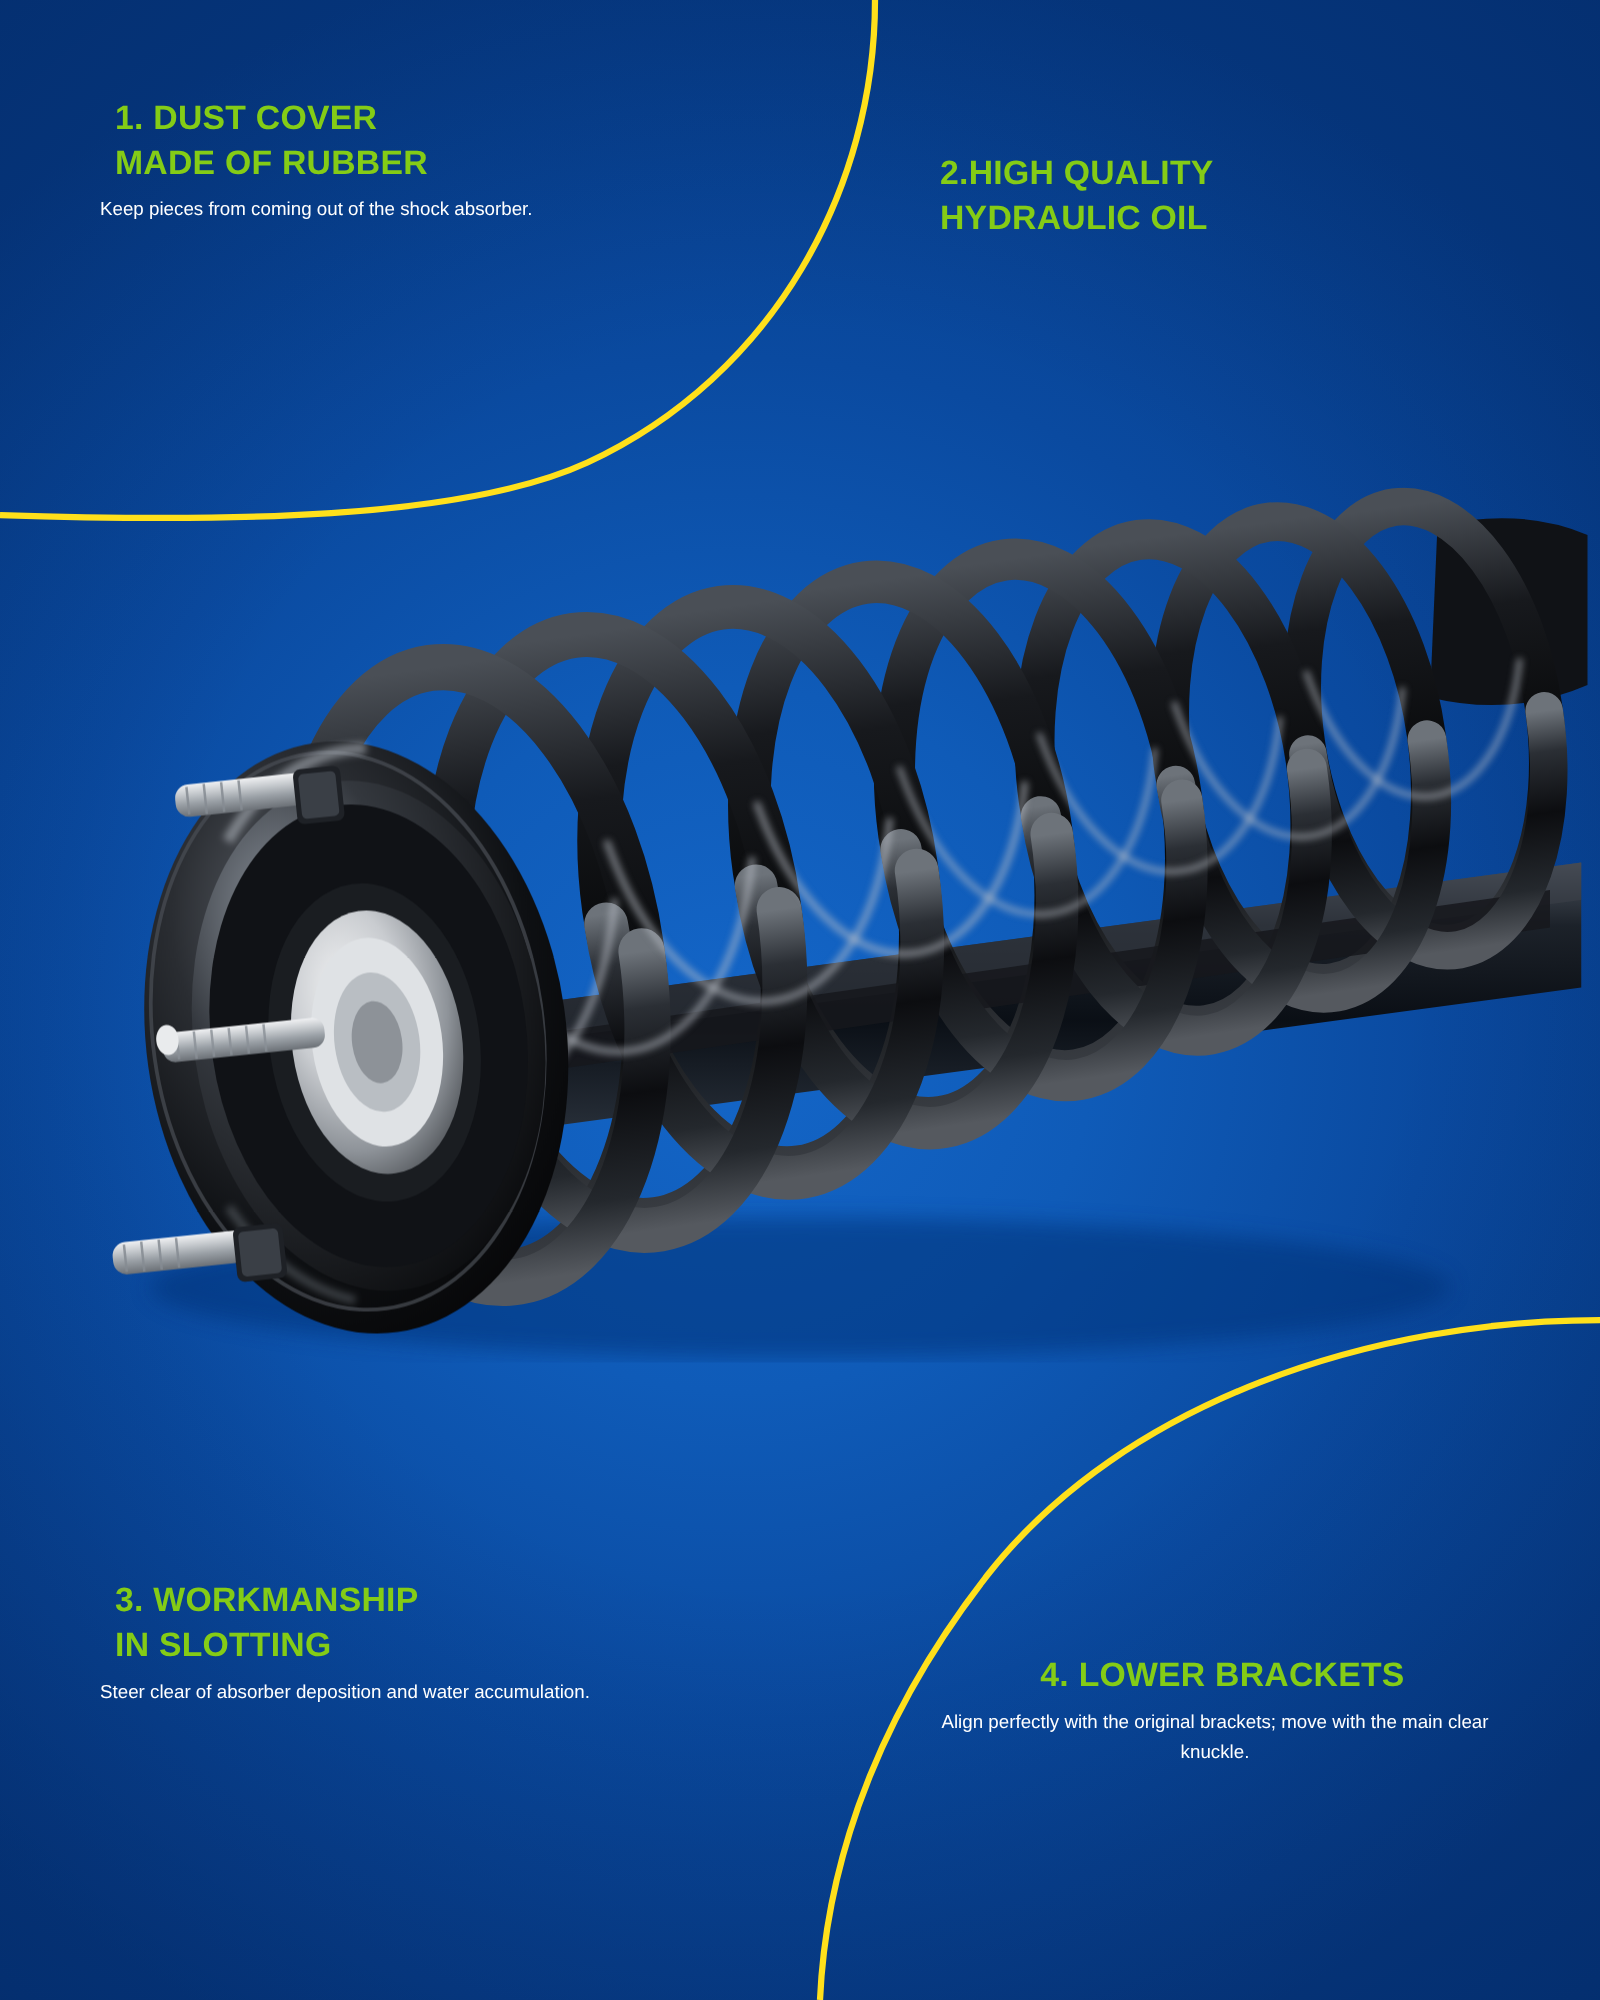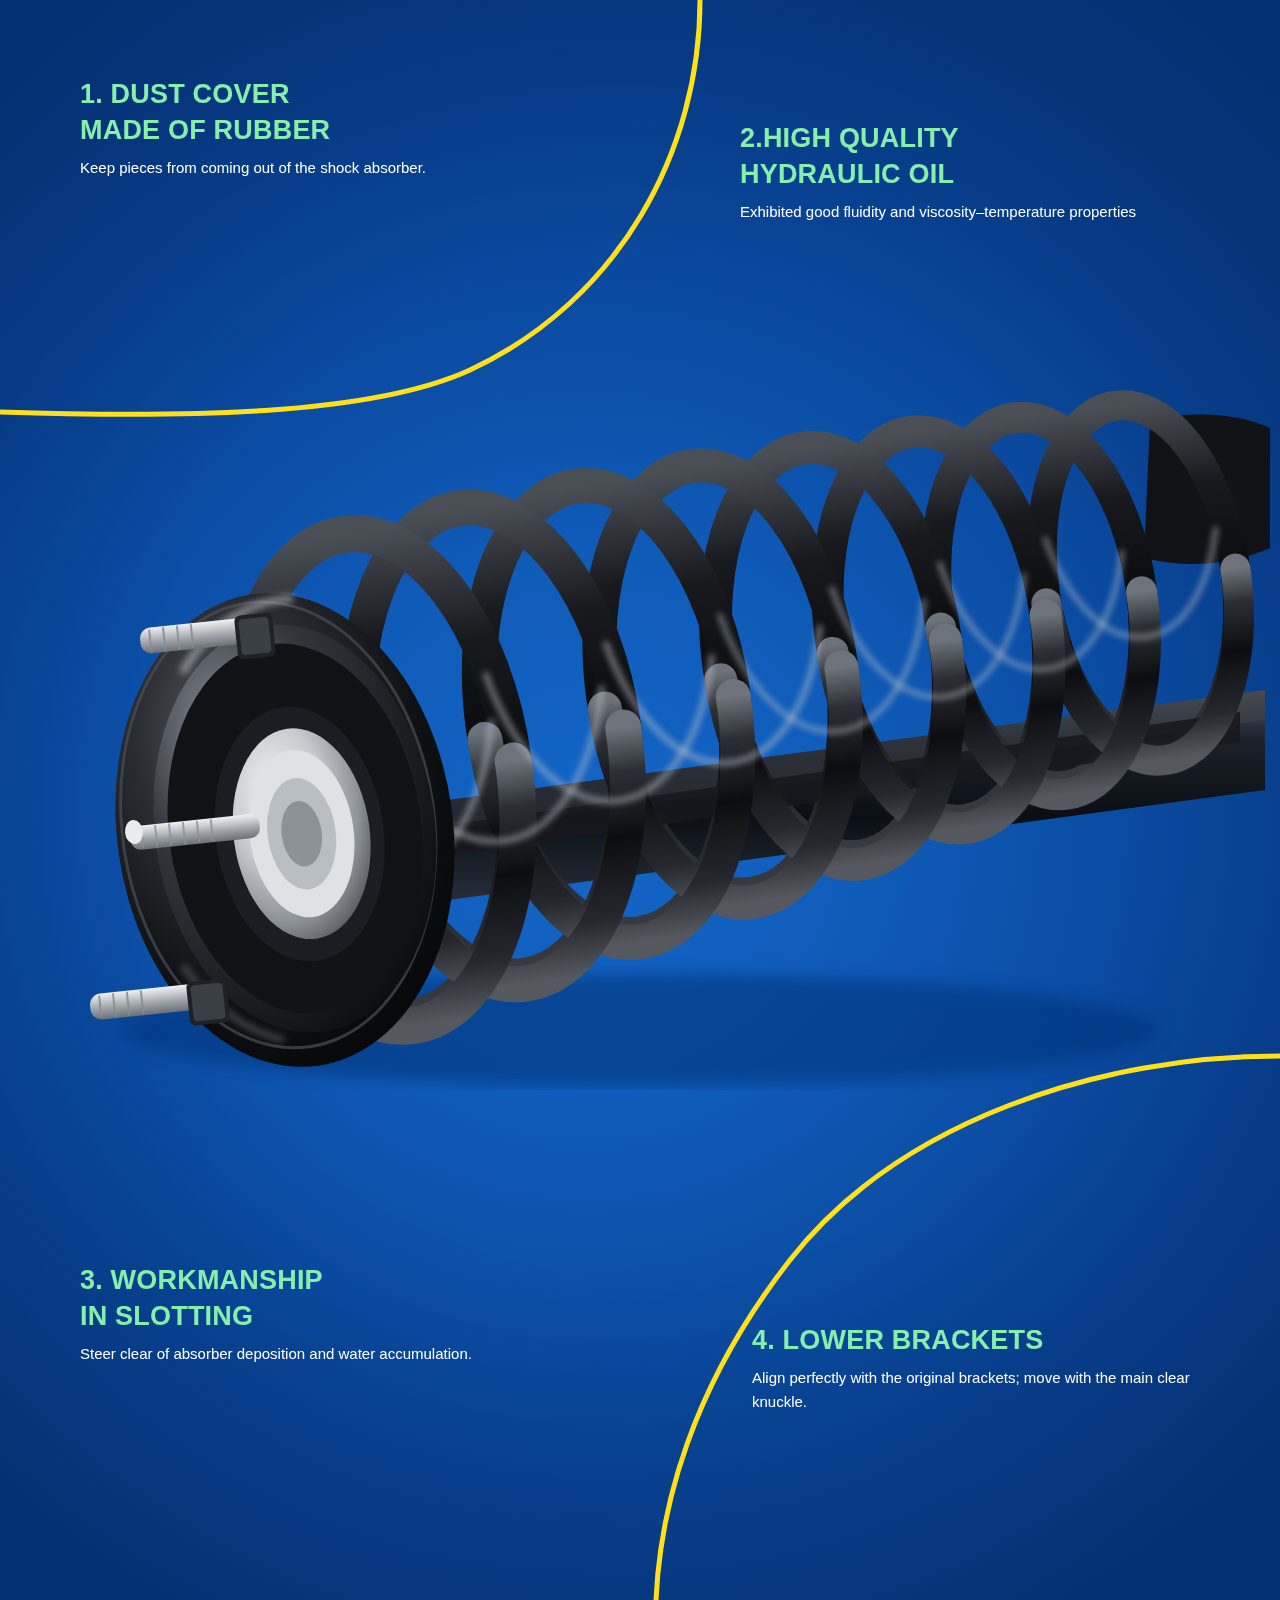--- a/index.html
+++ b/index.html
@@ -35,40 +35,40 @@
     pointer-events: none;
   }
   #arc-top { left: 0; top: 0; }
   #arc-bottom { left: 480px; top: 1040px; }
 
   
   .callout {
     position: absolute;
   }
   .callout .c-title {
-    color: #86efac;
+    color: #84cc16;
     font-weight: bold;
     font-size: 27px;
     line-height: 1.34;
     letter-spacing: 0.2px;
-    margin: 0 0 8px 0;
+    margin: 0 0 8px 12px;
     text-transform: uppercase;
   }
   .callout .c-body {
     color: #ffffff;
     font-size: 15px;
     line-height: 1.62;
     margin: 0;
     font-weight: 400;
   }
 
   #callout-1 { left: 80px; top: 76px; width: 440px; }
   #callout-2 { left: 740px; top: 120px; width: 470px; }
   #callout-3 { left: 80px; top: 1262px; width: 480px; }
-  #callout-4 { left: 752px; top: 1322px; width: 440px; }
+  #callout-4 { left: 752px; top: 1322px; width: 440px; text-align: center; }
 
   
   #product {
     position: absolute;
     left: 0;
     top: 390px;
     width: 1280px;
     height: 700px;
     pointer-events: none;
   }
@@ -251,21 +251,20 @@
     <span>MADE OF RUBBER</span>
   </h2>
   <p class="c-body">Keep pieces from coming out of the shock absorber.</p>
 </div>
 
 <div class="callout" id="callout-2">
   <h2 class="c-title">
     <span>2.HIGH QUALITY</span><br>
     <span>HYDRAULIC OIL</span>
   </h2>
-  <p class="c-body">Exhibited good fluidity and viscosity–temperature properties</p>
 </div>
 
 <div class="callout" id="callout-3">
   <h2 class="c-title">
     <span>3. WORKMANSHIP</span><br>
     <span>IN SLOTTING</span>
   </h2>
   <p class="c-body">Steer clear of absorber deposition and water accumulation.</p>
 </div>
 

